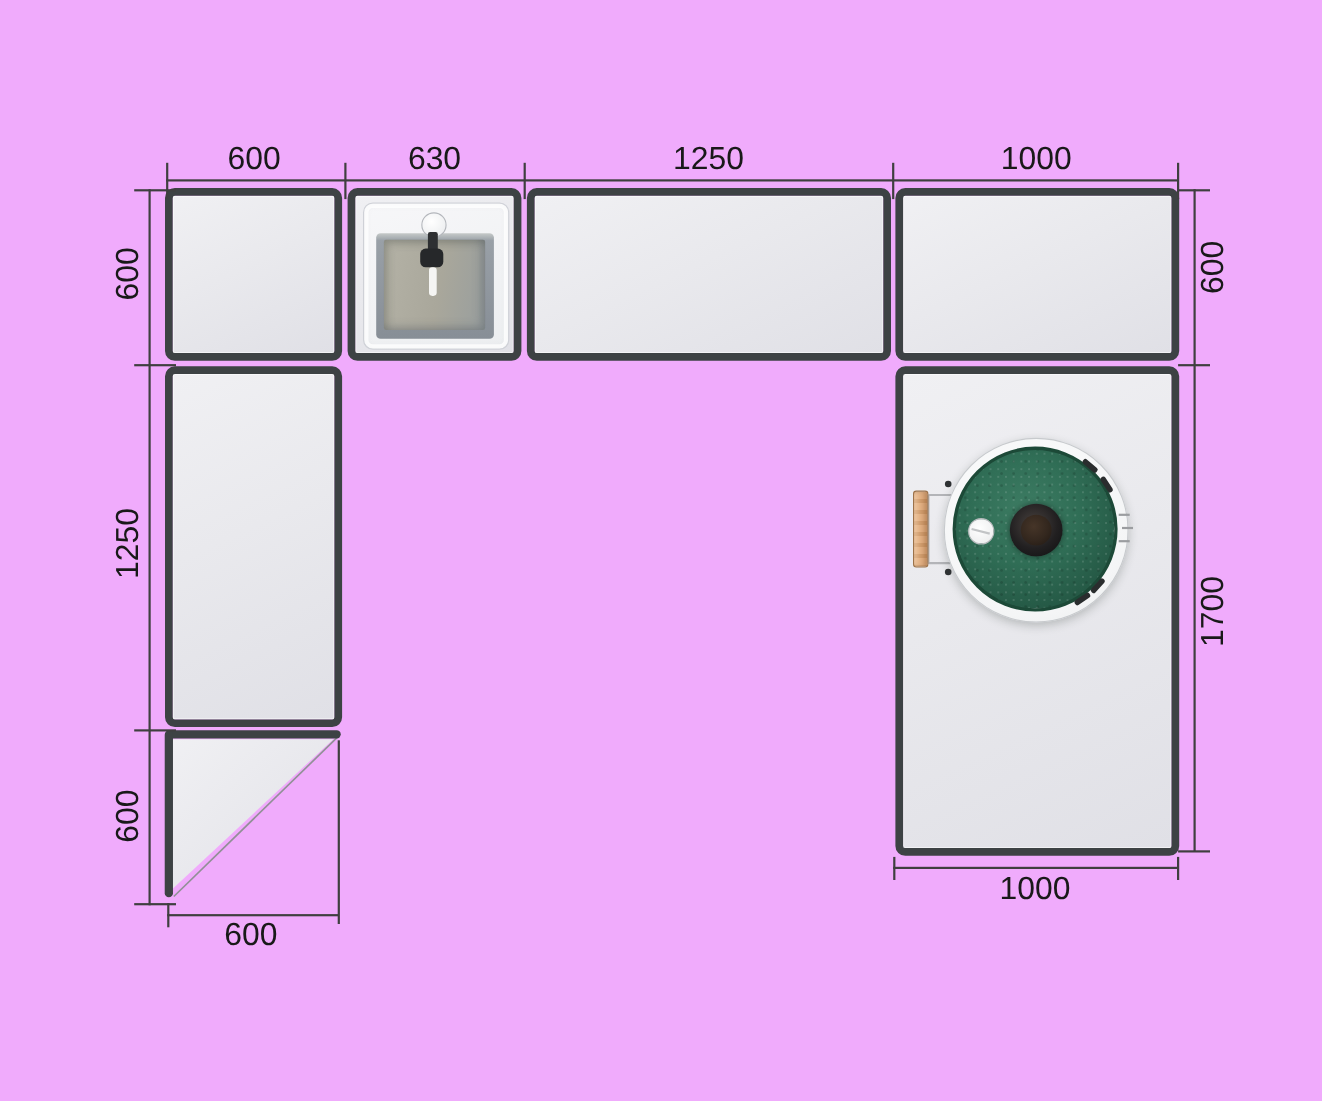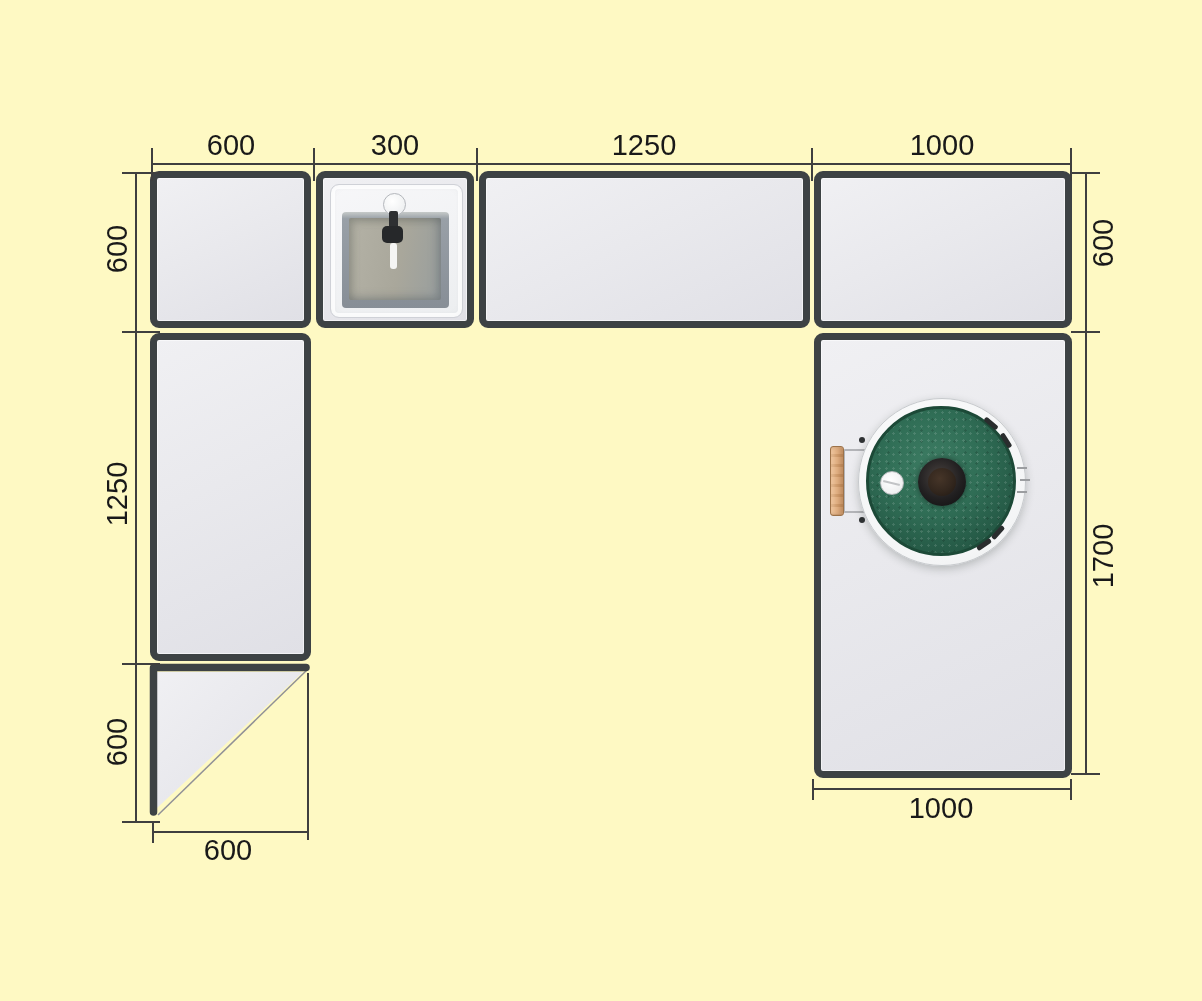--- a/index.html
+++ b/index.html
@@ -1,17 +1,17 @@
 <!DOCTYPE html>
 <html><head>
 <meta charset="utf-8">
 <style>
   html,body{margin:0;padding:0;background:#ffffff;}
   #canvas{
-    position:relative;width:1202px;height:1001px;background:#fef9c3;overflow:hidden;
+    position:relative;width:1202px;height:1001px;background:#f0abfc;overflow:hidden;
     font-family:"Liberation Sans",sans-serif;
   }
   
   .module{
     position:absolute;box-sizing:border-box;
     border:7px solid #3d4244;border-radius:9px;
     background:linear-gradient(155deg,#f0f0f3 0%,#e9e9ed 45%,#e0e0e6 100%);
     box-shadow:inset 0 0 0 1px rgba(255,255,255,.55);
   }
   
@@ -120,21 +120,21 @@
   <div class="grill-handle"></div>
 
   <div>
     <div class="dl" style="left:151px;top:163px;width:920px;height:1.5px"></div>
     <div class="dl" style="left:151px;top:148px;width:1.5px;height:33px"></div>
     <div class="dl" style="left:313px;top:148px;width:1.5px;height:33px"></div>
     <div class="dl" style="left:476px;top:148px;width:1.5px;height:33px"></div>
     <div class="dl" style="left:811px;top:148px;width:1.5px;height:33px"></div>
     <div class="dl" style="left:1070px;top:148px;width:1.5px;height:33px"></div>
     <span class="dlab h" style="left:231px;top:131px">600</span>
-    <span class="dlab h" style="left:395px;top:131px">300</span>
+    <span class="dlab h" style="left:395px;top:131px">630</span>
     <span class="dlab h" style="left:644px;top:131px">1250</span>
     <span class="dlab h" style="left:942px;top:131px">1000</span>
   </div>
 
   <div>
     <div class="dl" style="left:135px;top:172px;width:1.5px;height:651px"></div>
     <div class="dl" style="left:122px;top:172px;width:38px;height:1.5px"></div>
     <div class="dl" style="left:122px;top:331px;width:38px;height:1.5px"></div>
     <div class="dl" style="left:122px;top:663px;width:38px;height:1.5px"></div>
     <div class="dl" style="left:122px;top:821px;width:38px;height:1.5px"></div>

